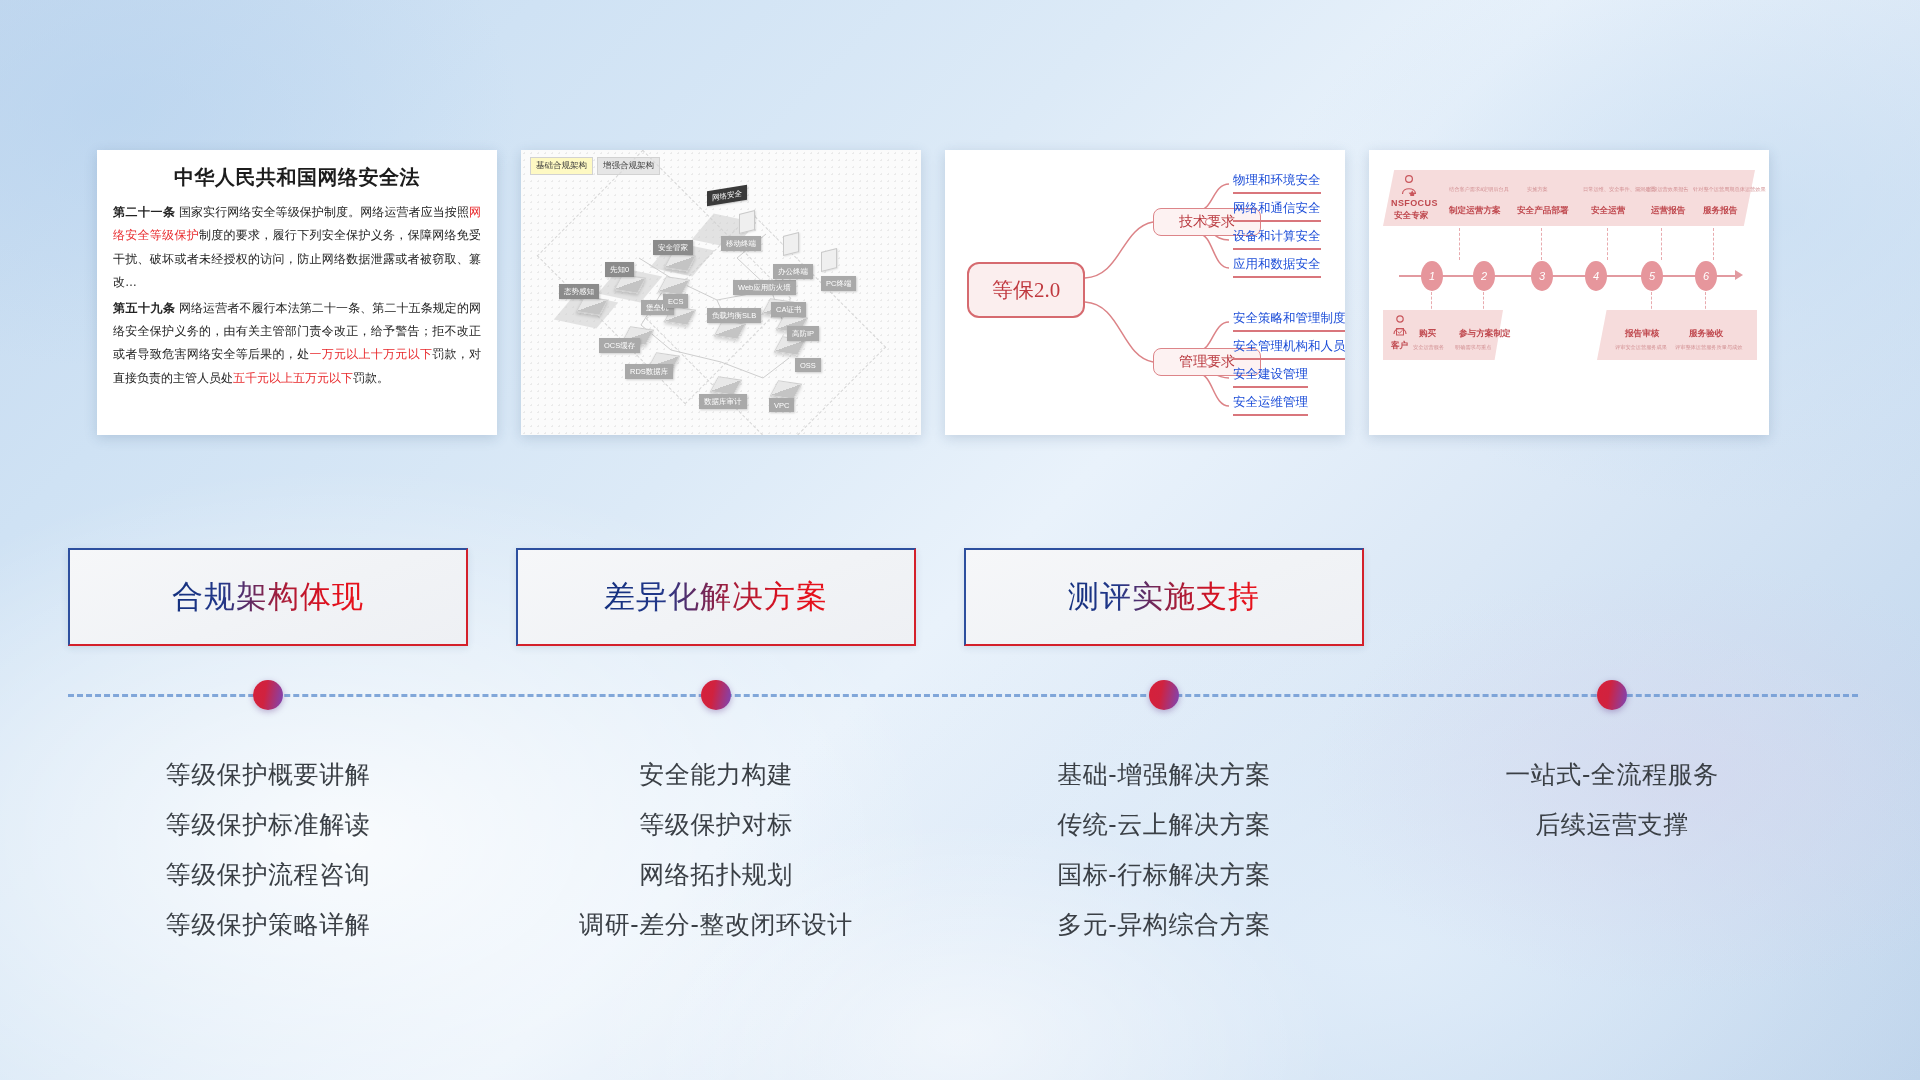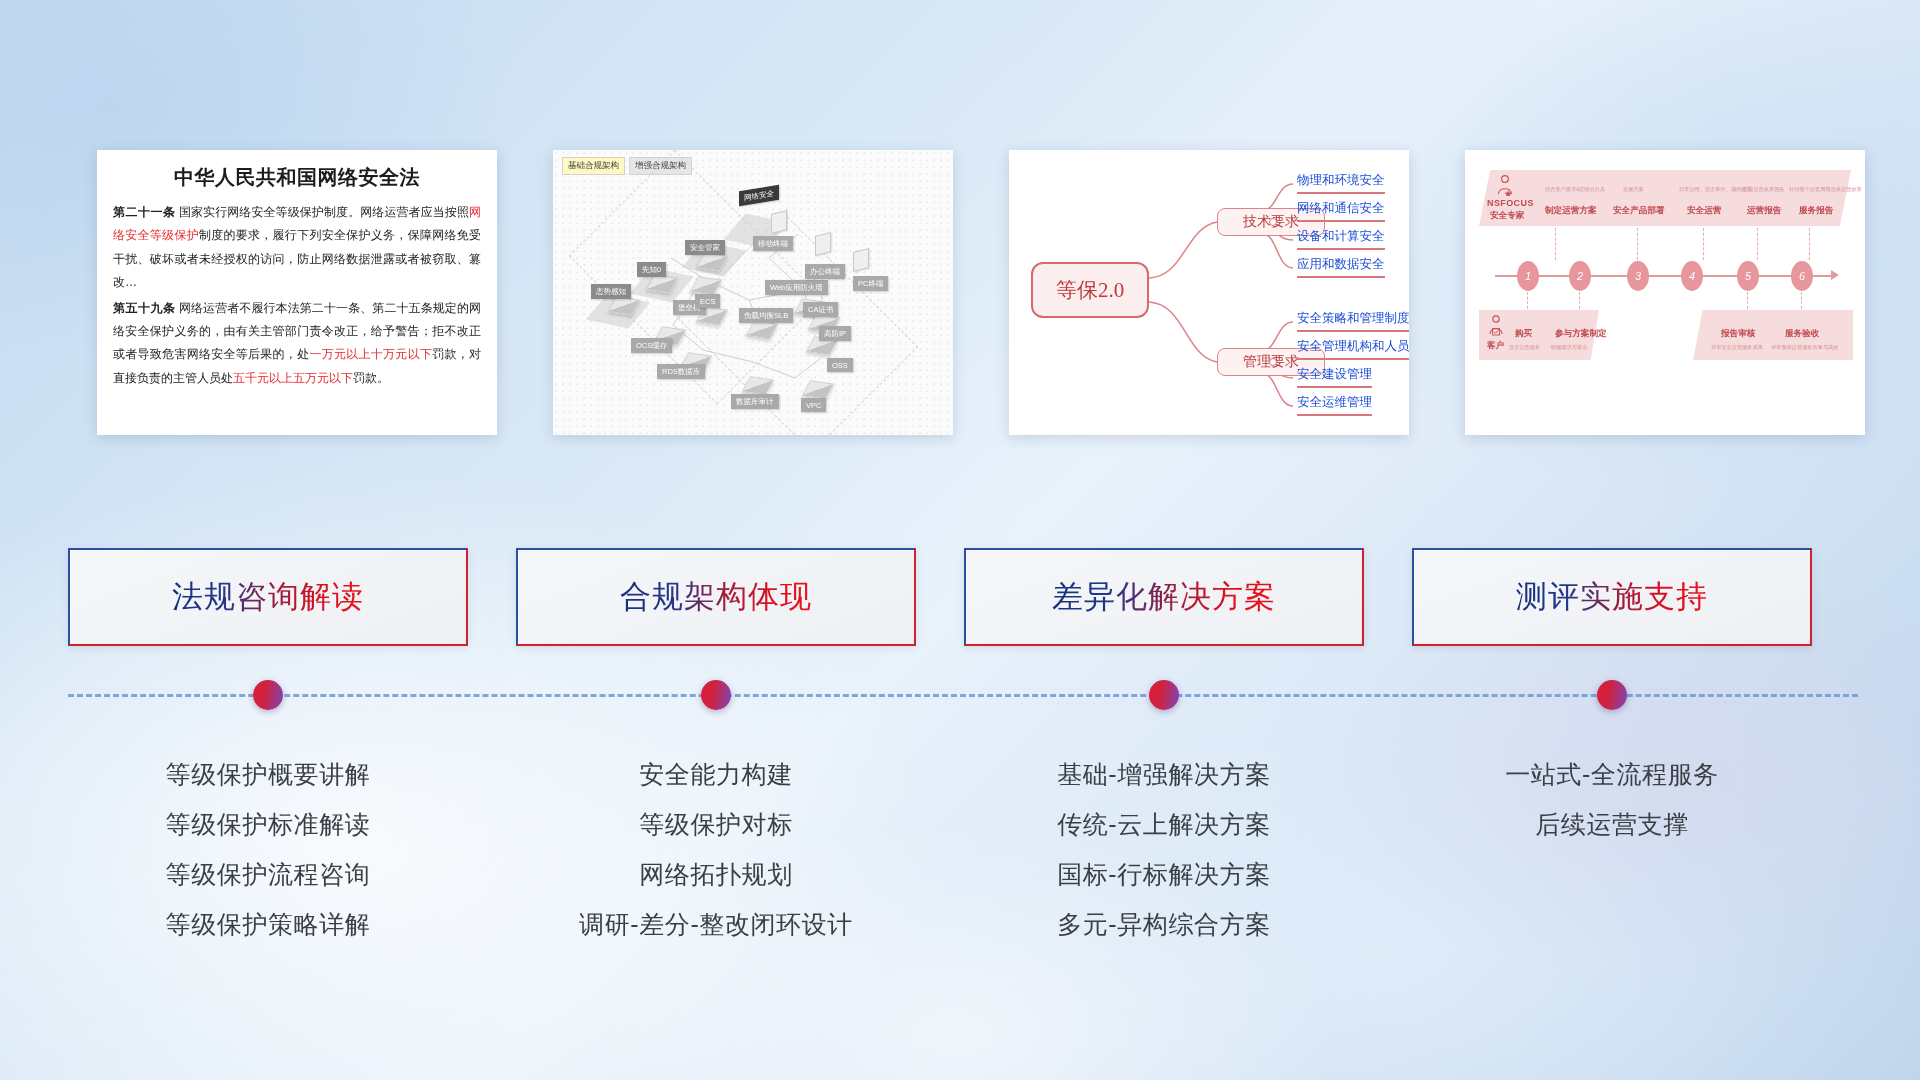--- a/index.html
+++ b/index.html
@@ -38,21 +38,21 @@
   }
 
   
   #page { position: absolute; inset: 0; z-index: 2; }
 
   .cards-row {
     position: absolute;
     left: 68px; top: 150px;
     width: 1790px; height: 201px;
     display: flex;
-    gap: 56px;
+    gap: 24px;
     padding-left: 29px;
   }
   .card {
     width: 400px; height: 285px;
     background: #ffffff;
     box-shadow: 0 3px 12px rgba(40,70,110,0.18);
     position: relative;
     overflow: hidden;
     flex: 0 0 auto;
   }
@@ -486,23 +486,20 @@
         <div class="road-sub" style="left:246px;top:194px;">评审安全运营服务成果</div>
 
         <div class="road-label" style="left:320px;top:178px;">服务验收</div>
         <div class="road-sub" style="left:306px;top:194px;">评审整体运营服务质量与成效</div>
       </div>
     </div>
   </div>
 
   <div class="titles-row">
     <div class="title-box">
-      <span class="title-text">法规咨询解读</span>
-    </div>
-    <div class="title-box">
       <span class="title-text">合规架构体现</span>
     </div>
     <div class="title-box">
       <span class="title-text">差异化解决方案</span>
     </div>
     <div class="title-box">
       <span class="title-text">测评实施支持</span>
     </div>
   </div>
 

